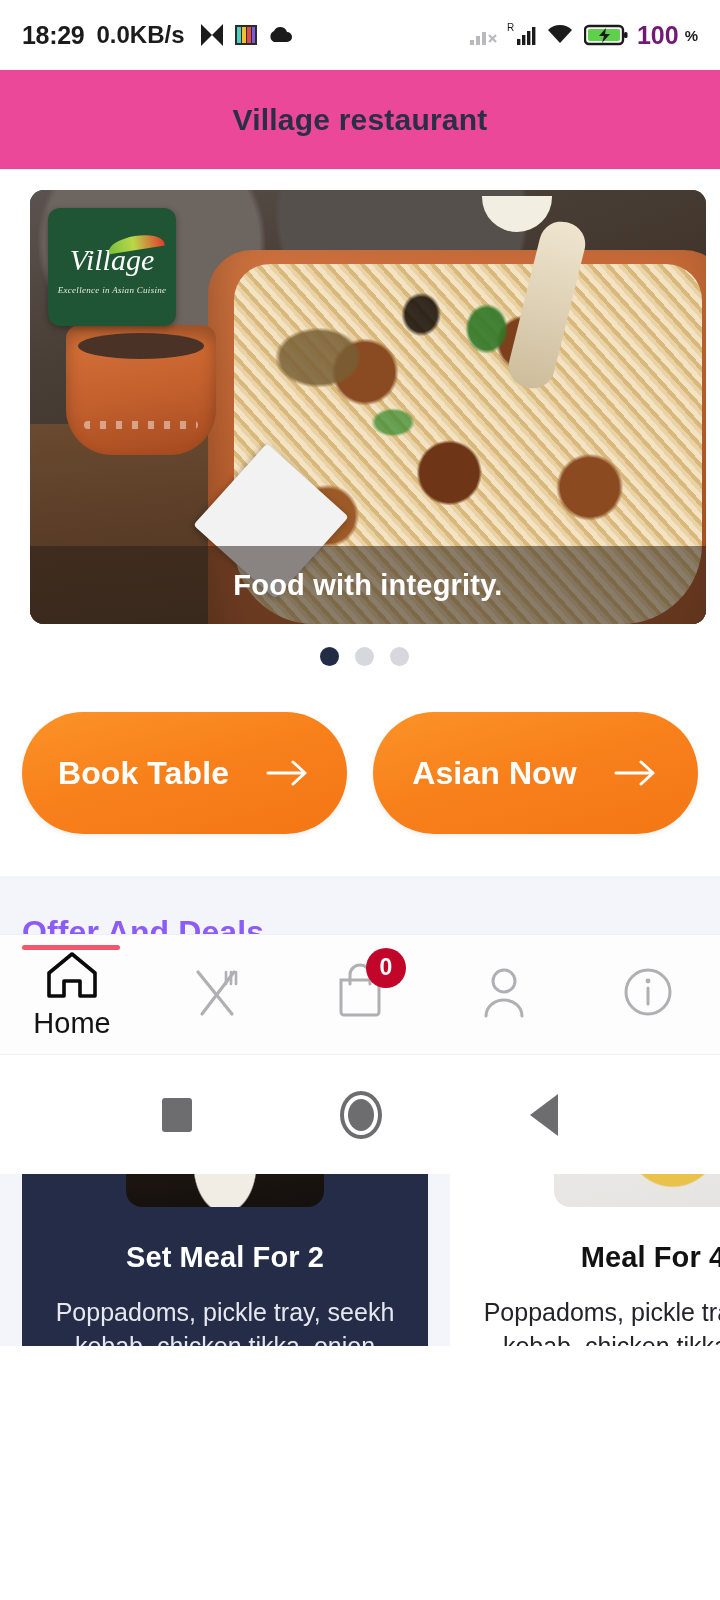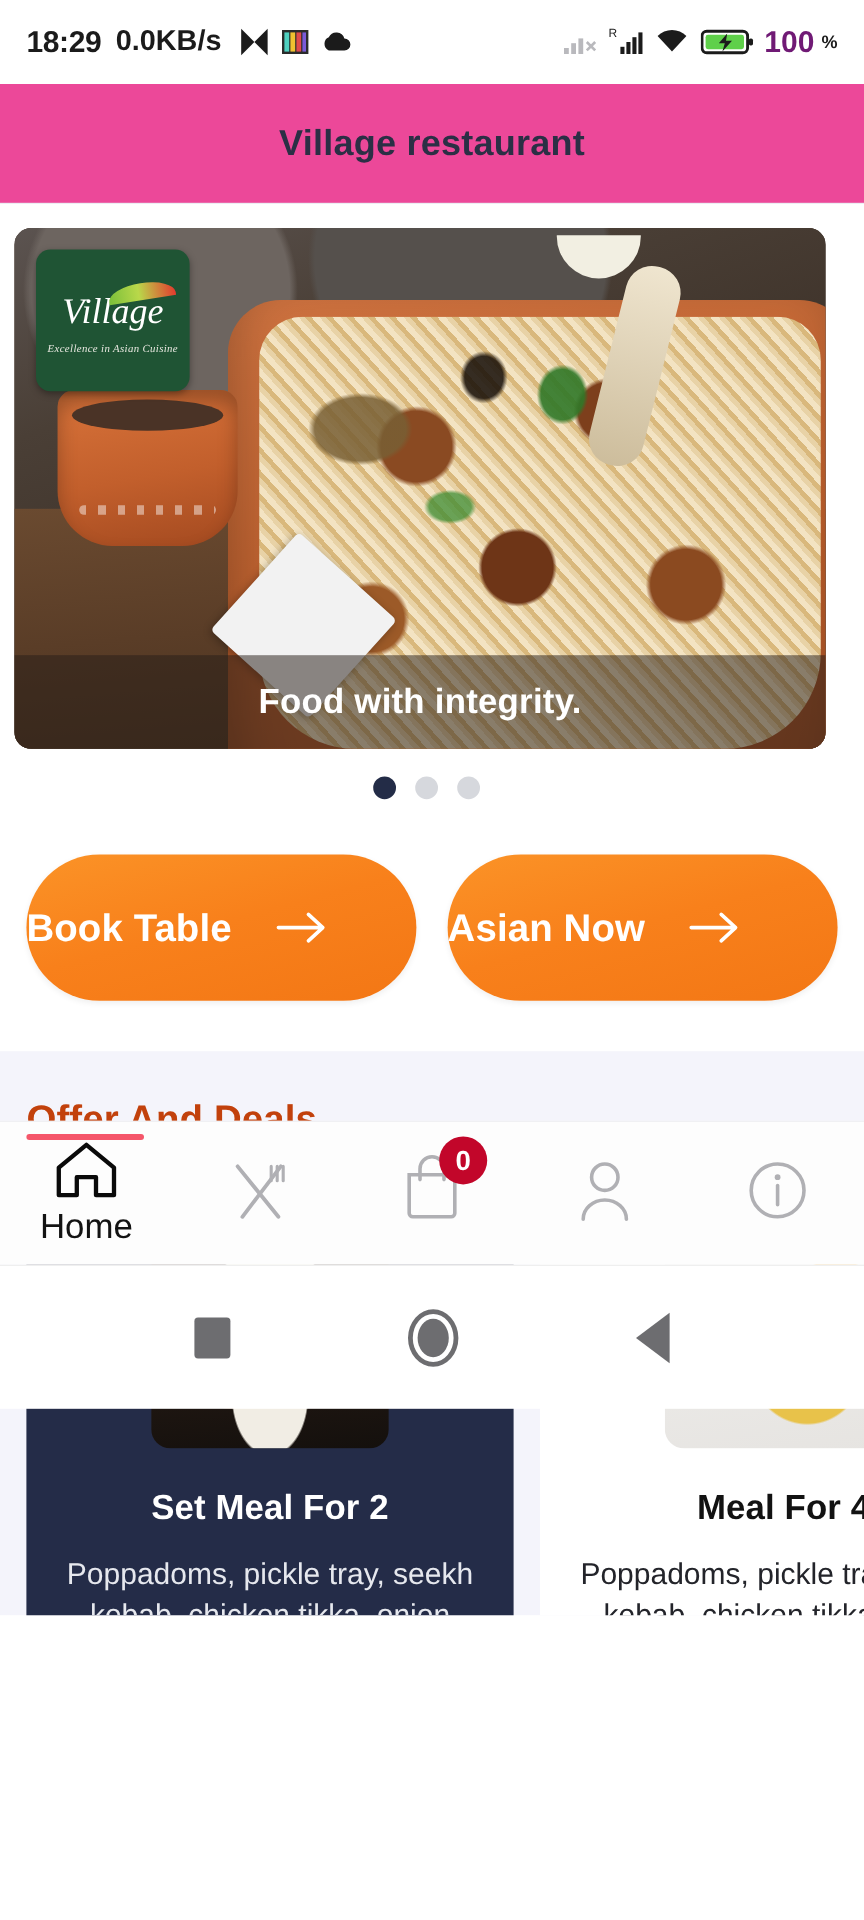--- a/index.html
+++ b/index.html
@@ -27,21 +27,21 @@
 
   
   .appbar{
     height:100px; background:#ec4899;
     display:flex; align-items:center; justify-content:center;
     border-bottom:1px solid #eceef3;
   }
   .appbar-title{ font-size:30px; font-weight:bold; color:#2b2f45; letter-spacing:.2px; }
 
   
-  .hero-wrap{ padding:20px 22px 0 12px;text-align:right; }
+  .hero-wrap{ padding:20px 22px 0 30px;text-align:right; }
   .hero{
     position:relative; width:676px; height:434px; border-radius:14px; overflow:hidden;
     background:#3a2b20;
   }
   .hero-photo{ position:absolute; inset:0; }
   .hp-bg{
     position:absolute; inset:0;
     background:
       radial-gradient(circle at 18% 12%, #6d6560 0 16%, transparent 17%),
       radial-gradient(circle at 55% 6%, #55504c 0 22%, transparent 23%),
@@ -141,33 +141,33 @@
 
   .dots{ display:flex; justify-content:center; gap:16px; padding:23px 0 0 0; }
   .dot{ width:19px; height:19px; border-radius:50%; background:#d6d8dd; }
   .dot.active{ background:#232c47; }
 
   
   .cta-row{ display:flex; gap:26px; padding:46px 22px 0 22px; }
   .cta{
     flex:1; height:122px; border-radius:64px; border:none; cursor:pointer;
     background:linear-gradient(165deg,#fb9327 0%,#f8801b 48%,#f37715 100%);
-    display:flex; align-items:center; gap:36px;
+    display:flex; align-items:center; justify-content:center; gap:36px;
     box-shadow:0 2px 5px rgba(0,0,0,.07);
   }
   .cta-label{ font-size:32px; font-weight:bold; color:#ffffff; letter-spacing:.1px; }
   .cta-arrow{ display:block; }
 
   
   .offers{
     margin-top:42px; background:#f4f4fb; padding:38px 0 0 0;
     height:470px; position:relative; overflow:hidden;
   }
   .offers-title{
-    font-size:32px; font-weight:bold; color:#c2410c;
+    font-size:32px; font-weight:bold; color:#8b5cf6;
     padding:0 22px; letter-spacing:.1px;
   }
   .offers-rail{
     display:flex; gap:22px; padding:30px 22px 0 22px;
     overflow:hidden;
   }
   .offer-card{
     flex:0 0 auto; width:406px; border-radius:18px; padding:28px 22px 26px 22px;
     text-align:center;
   }

